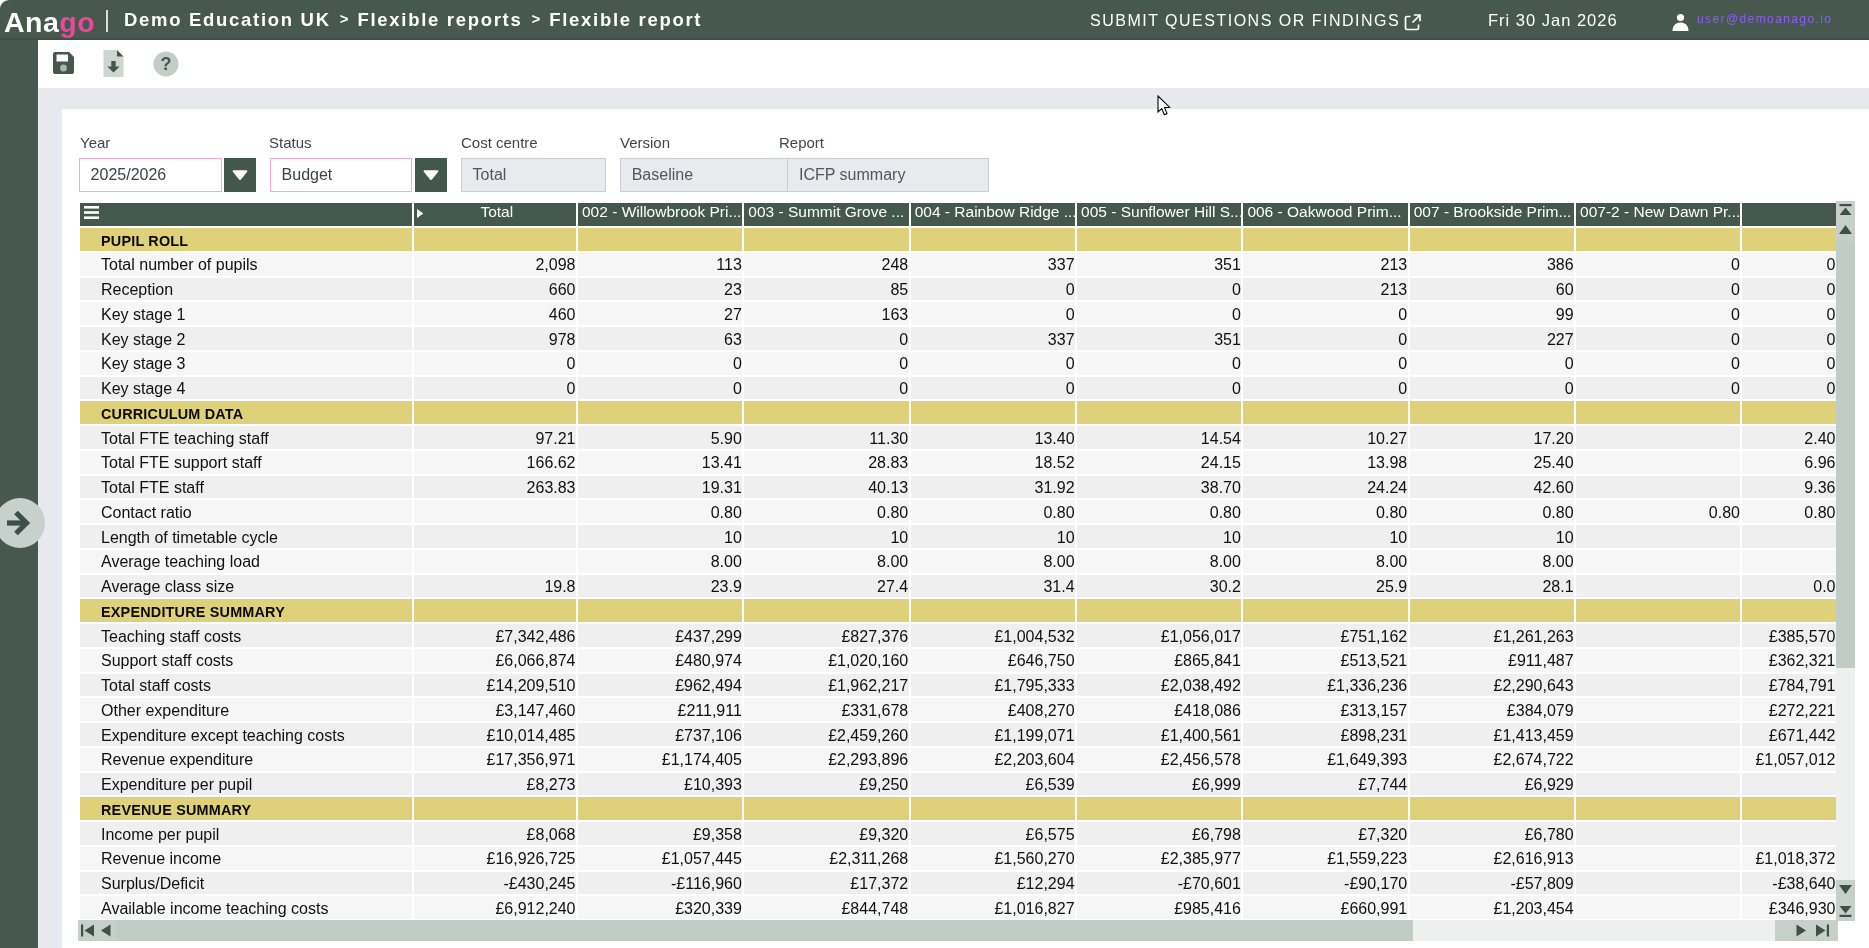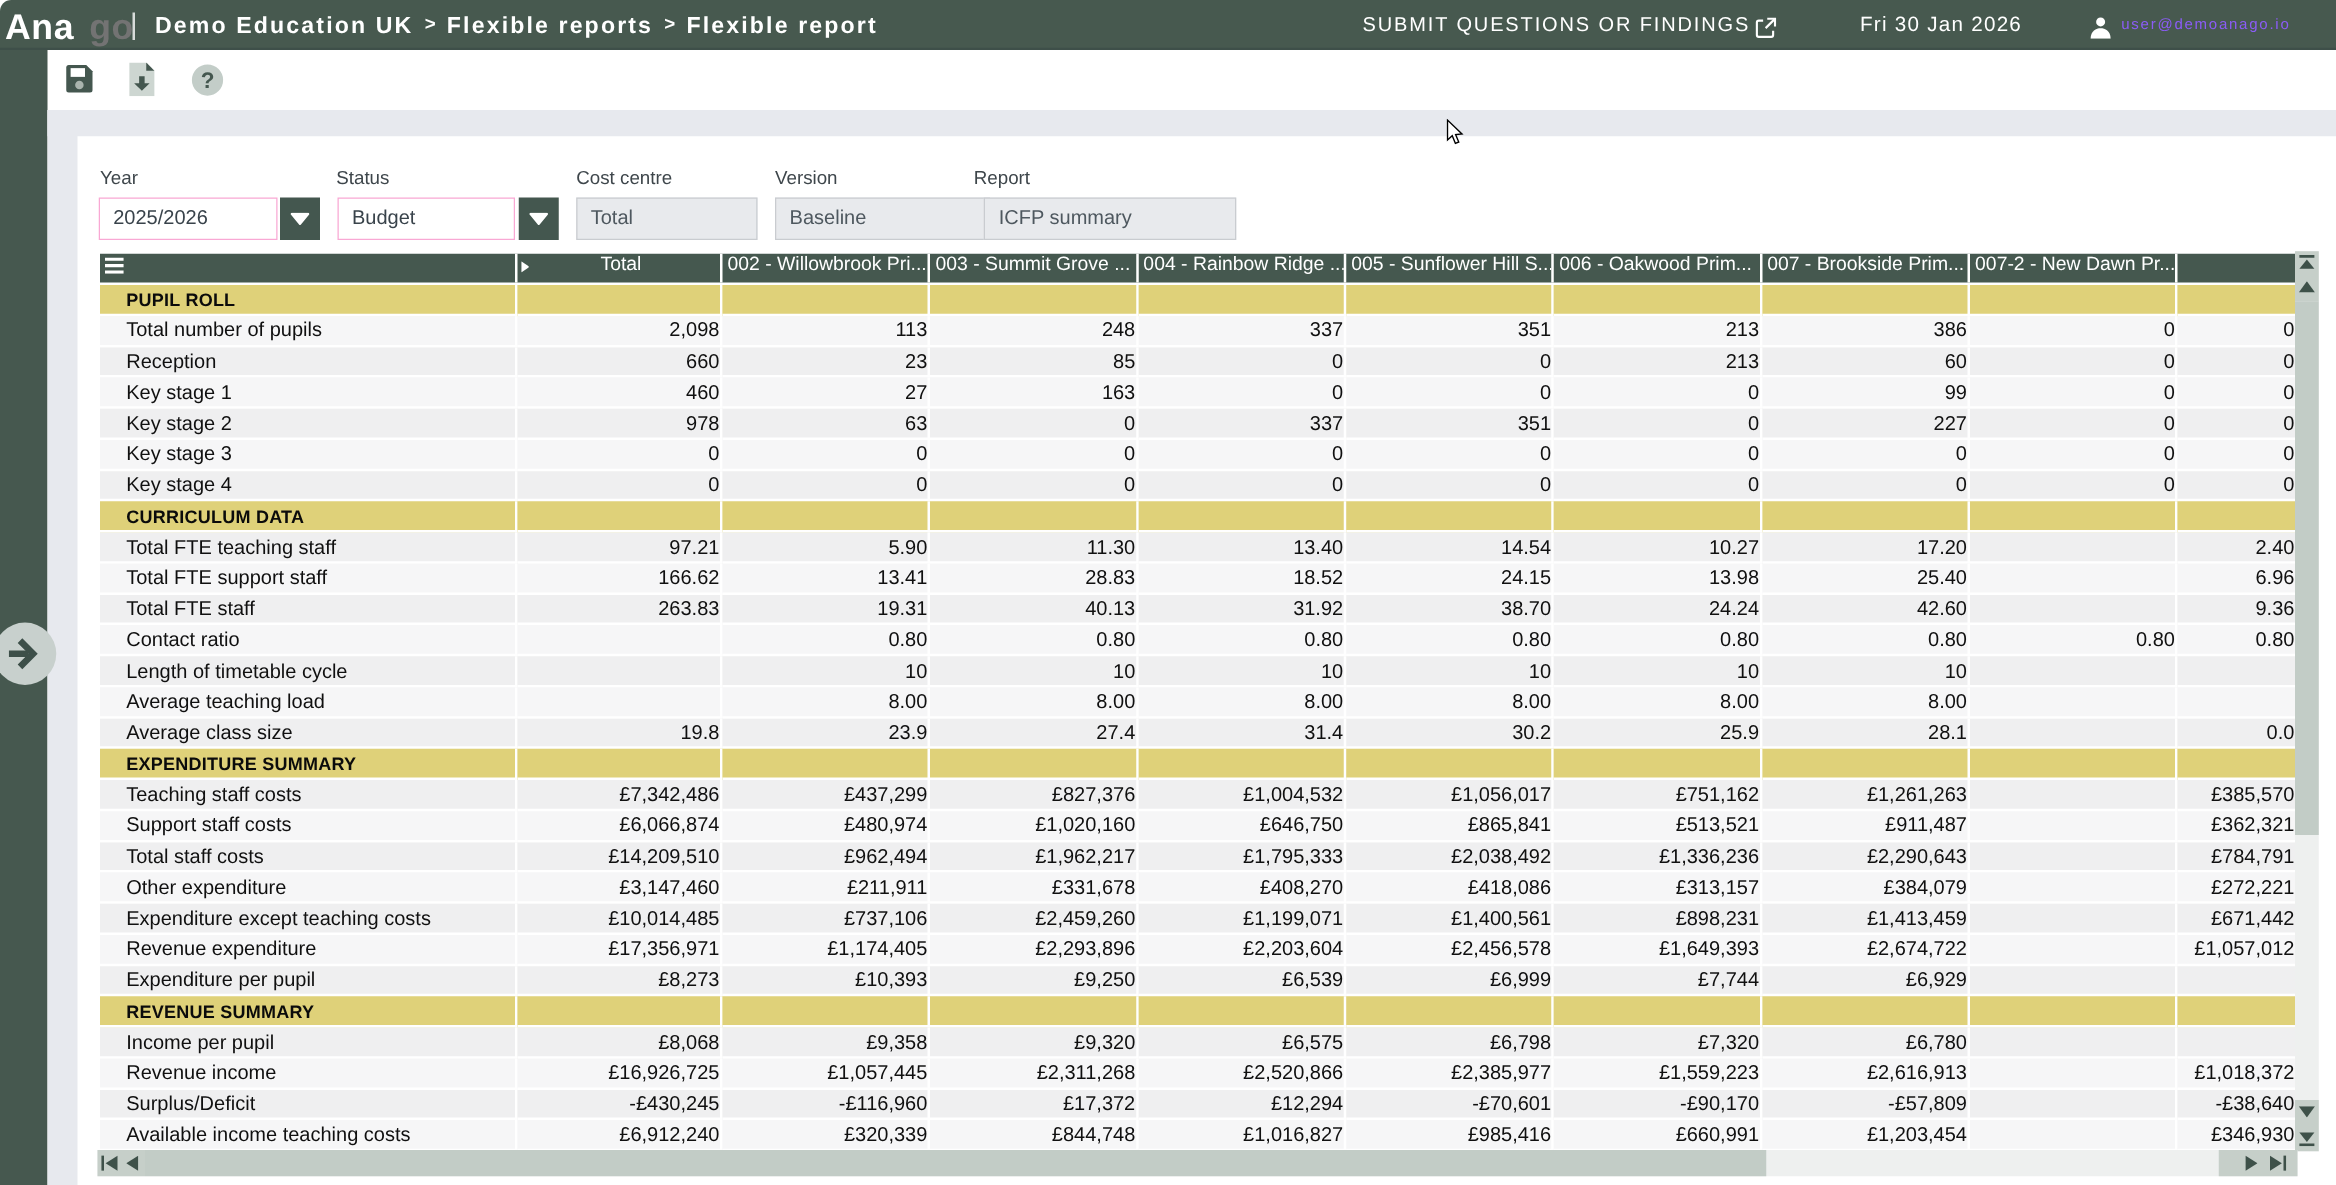--- a/index.html
+++ b/index.html
@@ -4,21 +4,21 @@
 * { margin:0; padding:0; box-sizing:border-box; }
 html,body { width:1869px; height:948px; overflow:hidden; background:#fff;
   font-family:"Liberation Sans", sans-serif; }
 .abs { position:absolute; }
 #topbar { position:absolute; left:0; top:0; width:1869px; height:40px; background:#47594f;
   border-radius:9px 0 0 0; border-bottom:2px solid #3e4f49; }
 #sidebar { position:absolute; left:0; top:40px; width:38px; height:908px; background:#46584f; }
 #grayband { position:absolute; left:38px; top:88px; width:1831px; height:20.5px; background:#e7e9ee; }
 #graystrip { position:absolute; left:38px; top:88px; width:24px; height:860px; background:#e7e9ee; }
 .logo { position:absolute; left:4px; top:6px; font-size:28.5px; font-weight:bold; color:#fff; letter-spacing:0.5px;}
-.logo .o { color:#737373;margin-left:12px; }
+.logo .o { color:#ec4899; }
 .lsep { position:absolute; left:106px; top:10px; width:2px; height:22px; background:#d8dcda; }
 .crumb { position:absolute; left:124px; top:9px; font-size:18.5px; font-weight:bold; color:#fff; letter-spacing:1.7px; }
 .crumb .gt { font-size:15px; font-weight:bold; position:relative; top:-2px; margin:0 9px; letter-spacing:0; }
 .submit { position:absolute; left:1090px; top:12px; font-size:16px; color:#fff; letter-spacing:1.5px; }
 .date { position:absolute; left:1488px; top:11px; font-size:16.5px; color:#fff; letter-spacing:1px; }
 .email { position:absolute; left:1697px; top:12px; font-size:12px; color:#8b5cf6; letter-spacing:1.4px; white-space:nowrap; }
 .flabel { position:absolute; top:134px; font-size:15px; color:#3e464b; }
 .fbox { position:absolute; top:158px; height:34px; border:1px solid #f9a8d4; background:#fff;
   font-size:16px; color:#39434b; line-height:32px; padding-left:11px; }
 .fbox.dis { background:#e8eaed; border:1px solid #c9ccd0; color:#4e585f; }
@@ -445,21 +445,21 @@
         <td class="num b">£7,320</td>
         <td class="num b">£6,780</td>
         <td class="num b"></td>
         <td class="num b"></td>
       </tr>
 <tr>
         <td class="lbl a">Revenue income</td>
         <td class="num a">£16,926,725</td>
         <td class="num a">£1,057,445</td>
         <td class="num a">£2,311,268</td>
-        <td class="num a">£2,520,866</td>
+        <td class="num a">£1,560,270</td>
         <td class="num a">£2,385,977</td>
         <td class="num a">£1,559,223</td>
         <td class="num a">£2,616,913</td>
         <td class="num a"></td>
         <td class="num a">£1,018,372</td>
       </tr>
 <tr>
         <td class="lbl b">Surplus/Deficit</td>
         <td class="num b">-£430,245</td>
         <td class="num b">-£116,960</td>

